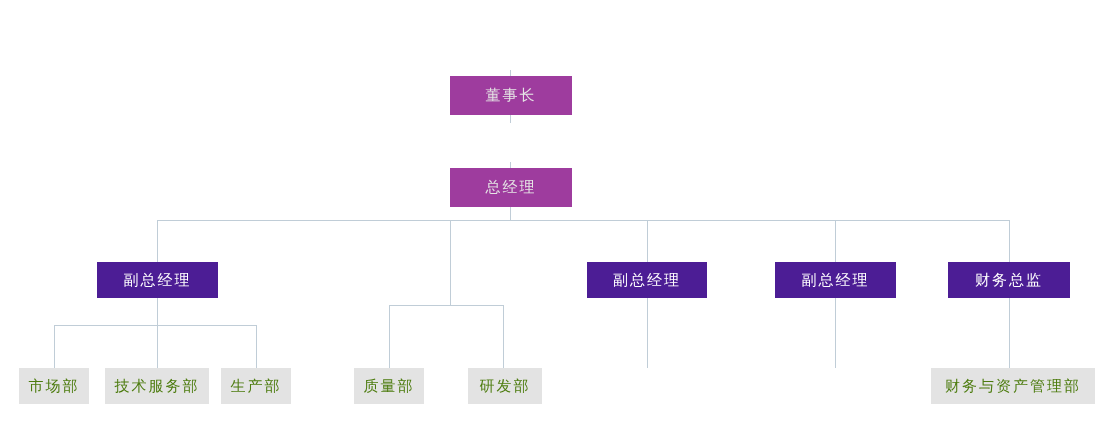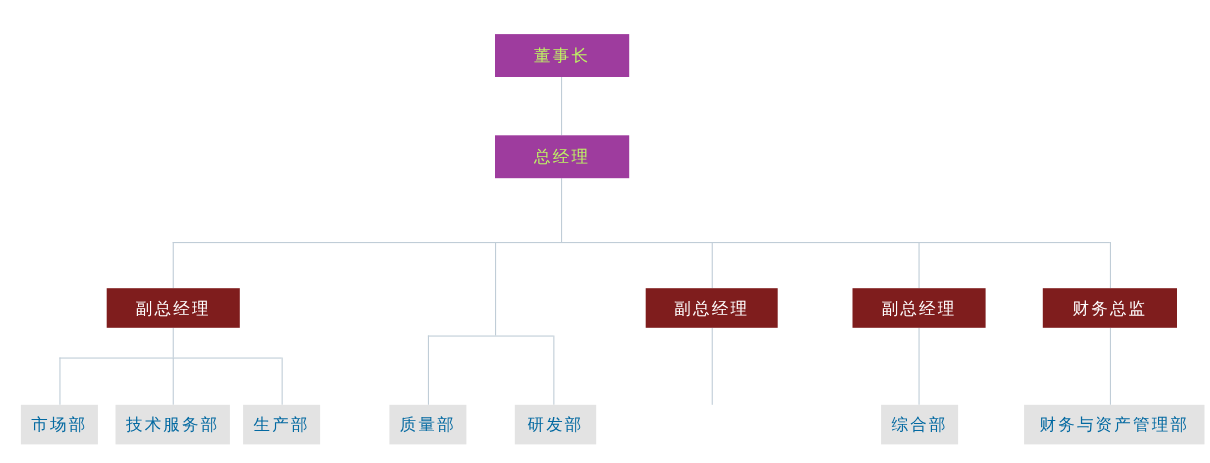--- a/index.html
+++ b/index.html
@@ -21,29 +21,30 @@
     align-items: center;
     justify-content: center;
     font-size: 15px;
     letter-spacing: 2px;
     box-sizing: border-box;
     white-space: nowrap;
     z-index: 2;
   }
   .node.lv1 {
     background: #9E3C9E;
-    color: #bef264;
+    color: #e5e5e5;
+    margin-top: 45px;
   }
   .node.lv2 {
-    background: #7f1d1d;
+    background: #4c1d95;
     color: #ffffff;
   }
   .node.leaf {
     background: #E3E3E3;
-    color: #0369a1;
+    color: #4d7c0f;
   }
   .line {
     position: absolute;
     background: #C0CDD7;
     z-index: 1;
   }
   .line.v { width: 1px; }
   .line.h { height: 1px; }
 </style>
 </head>
@@ -58,21 +59,20 @@
   <div class="node lv2" style="left:97px; top:262px; width:121px; height:36px;">副总经理</div>
   <div class="node lv2" style="left:587px; top:262px; width:120px; height:36px;">副总经理</div>
   <div class="node lv2" style="left:775px; top:262px; width:121px; height:36px;">副总经理</div>
   <div class="node lv2" style="left:948px; top:262px; width:122px; height:36px;">财务总监</div>
 
   <div class="node leaf" style="left:19px; top:368px; width:70px; height:36px;">市场部</div>
   <div class="node leaf" style="left:105px; top:368px; width:104px; height:36px;">技术服务部</div>
   <div class="node leaf" style="left:221px; top:368px; width:70px; height:36px;">生产部</div>
   <div class="node leaf" style="left:354px; top:368px; width:70px; height:36px;">质量部</div>
   <div class="node leaf" style="left:468px; top:368px; width:74px; height:36px;">研发部</div>
-  <div class="node leaf" style="left:801px; top:368px; width:70px; height:36px;">综合部</div>
   <div class="node leaf" style="left:931px; top:368px; width:164px; height:36px;">财务与资产管理部</div>
 
   <div class="line v" style="left:510px; top:70px; height:53px;"></div>
   <div class="line v" style="left:510px; top:162px; height:58px;"></div>
   <div class="line h" style="left:157px; top:220px; width:852px;"></div>
 
   <div class="line v" style="left:157px; top:220px; height:42px;"></div>
   <div class="line v" style="left:450px; top:220px; height:85px;"></div>
   <div class="line v" style="left:647px; top:220px; height:42px;"></div>
   <div class="line v" style="left:835px; top:220px; height:42px;"></div>

